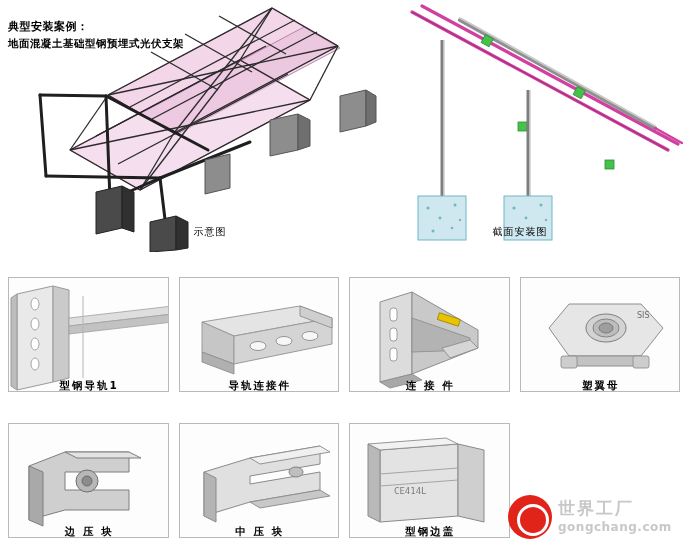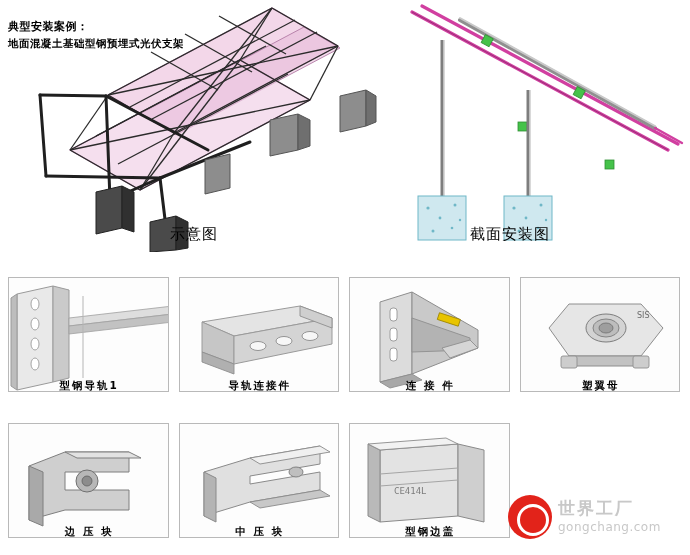--- a/index.html
+++ b/index.html
@@ -17,21 +17,21 @@
     position:absolute;left:8px;top:6px;width:230px;
     font-size:11px;font-weight:bold;color:#000;line-height:17px;
     letter-spacing:0.5px;
     margin-top:12px;
   }
   .title-line2{font-size:10.5px;}
 
   
   .top-area{position:absolute;left:0;top:0;width:690px;height:252px;}
   .cap{
-    position:absolute;font-size:15px;color:#000;text-align:left;
+    position:absolute;font-size:10px;color:#000;text-align:center;
     letter-spacing:1px;
   }
 
   
   .grid{
     position:absolute;left:4px;top:259px;width:682px;height:292px;
     display:grid;
     grid-template-columns:repeat(4,1fr);
     grid-template-rows:146px 146px;
     gap:0px;
@@ -57,20 +57,21 @@
     content:"";position:absolute;left:9px;top:9px;width:26px;height:26px;
     border-radius:50%;border:3px solid #fff;
   }
   .wm-t1{
     position:absolute;left:50px;top:2px;font-size:17px;font-weight:bold;
     color:#c8c8c8;letter-spacing:2px;
   }
   .wm-t2{
     position:absolute;left:50px;top:25px;font-size:12px;color:#c8c8c8;
     letter-spacing:0.5px;
+    font-weight:bold;
   }
 
   svg{display:block;}
 </style>
 </head>
 <body>
 
 <div class="page">
 
   <div class="title-block">

